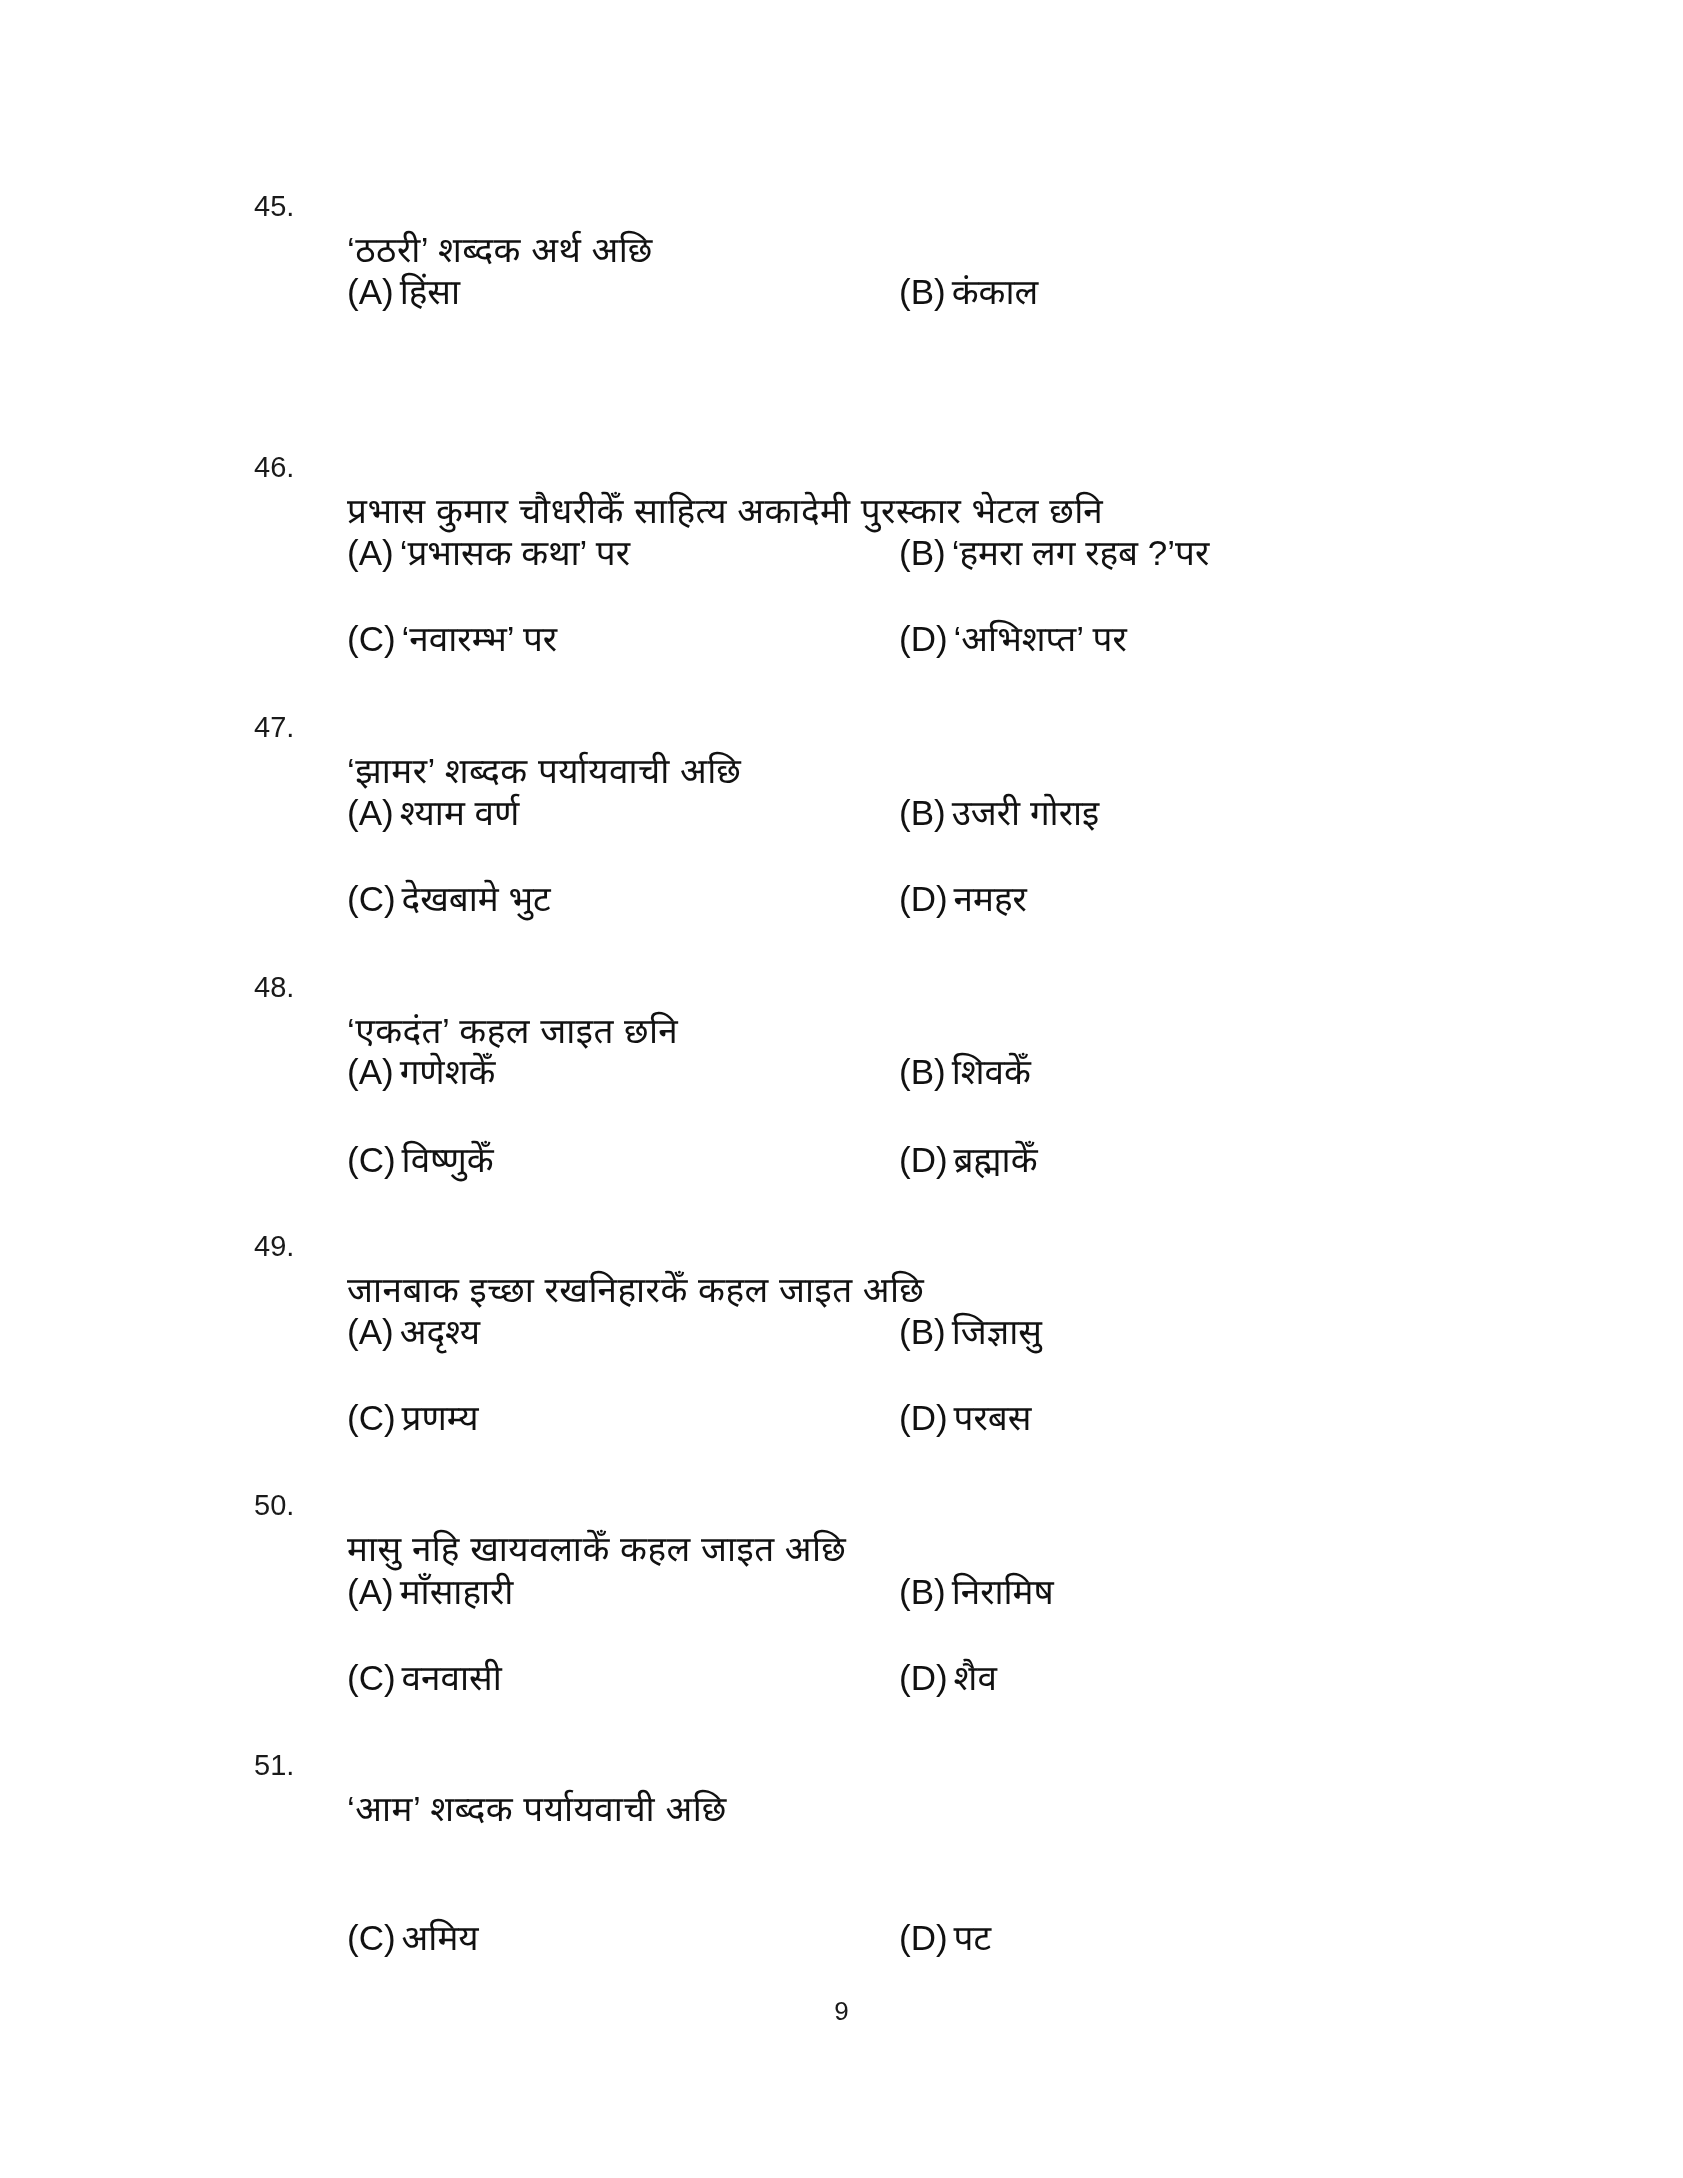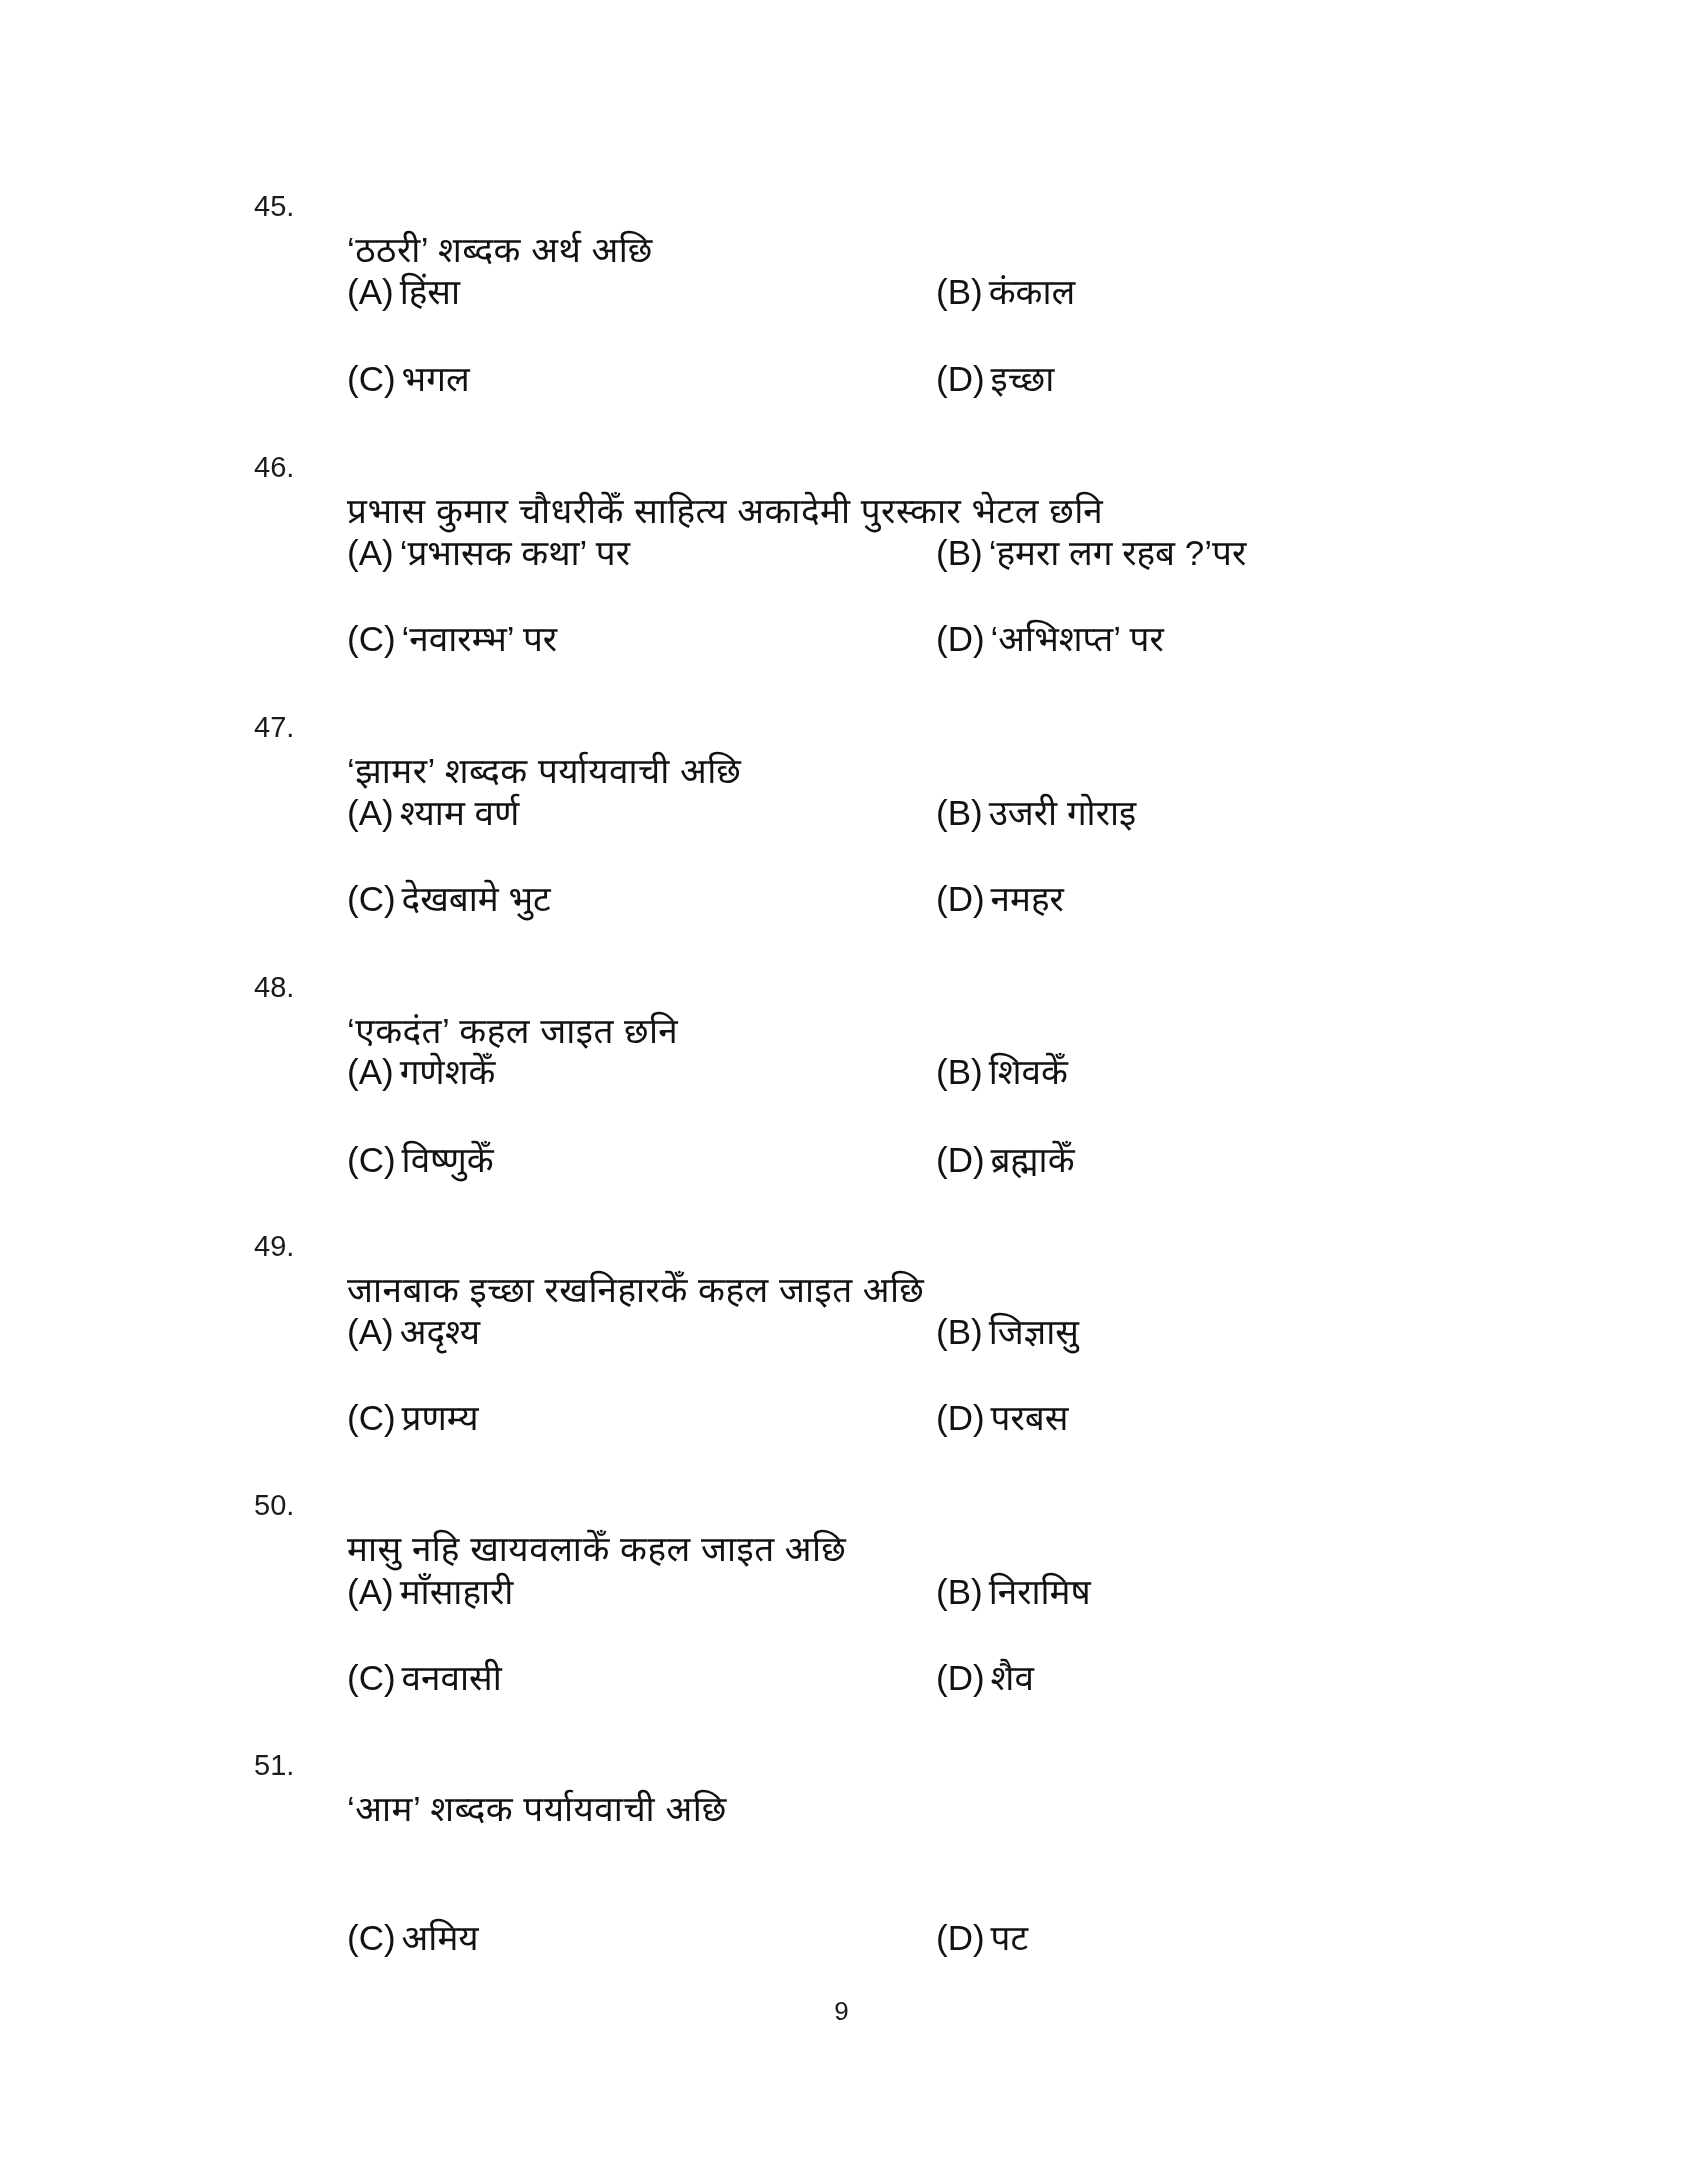--- a/index.html
+++ b/index.html
@@ -4,41 +4,37 @@
 <style>
   html, body { margin: 0; padding: 0; background: #ffffff; }
   body { width: 1683px; height: 2178px; position: relative; overflow: hidden;
          font-family: "Liberation Sans", "DejaVu Sans", sans-serif; color: #111111; }
   .page { position: absolute; left: 0; top: 0; width: 1683px; height: 1946px; padding-left: 48px; }
   .row { position: absolute; left: 0; width: 1683px; height: 50px; line-height: 50px; }
   .qnum { position: absolute; left: 254px; font-size: 29px; color: #1a1a1a; }
   .qtext { position: absolute; left: 347px; font-size: 35px; white-space: nowrap; letter-spacing: 0.5px; margin-top: 44px; }
   .opt { position: absolute; font-size: 35px; white-space: nowrap; }
   .opt.left { left: 347px; text-align: center; }
-  .opt.right { left: 936px; }
+  .opt.right { left: 899px; }
   .opt .lbl { margin-right: 6px; }
   .pagenum { position: absolute; top: 1996px; left: 0; width: 1683px; text-align: center;
              font-size: 26px; color: #1a1a1a; }
 </style>
 </head>
 <body>
 
 <div class="page">
 
   <div class="row" style="top:181px">
     <span class="qnum">45.</span>
     <span class="qtext">‘ठठरी’ शब्दक अर्थ अछि</span>
   </div>
   <div class="row" style="top:267px">
     <span class="opt left"><span class="lbl">(A)</span><span>हिंसा</span></span>
     <span class="opt right"><span class="lbl">(B)</span><span>कंकाल</span></span>
-  </div>
-  <div class="row" style="top:354px">
-    <span class="opt left"><span class="lbl">(C)</span><span>भगल</span></span>
-    <span class="opt right"><span class="lbl">(D)</span><span>इच्छा</span></span>
   </div>
 
   <div class="row" style="top:442px">
     <span class="qnum">46.</span>
     <span class="qtext">प्रभास कुमार चौधरीकेँ साहित्य अकादेमी पुरस्कार भेटल छनि</span>
   </div>
   <div class="row" style="top:528px">
     <span class="opt left"><span class="lbl">(A)</span><span>‘प्रभासक कथा’ पर</span></span>
     <span class="opt right"><span class="lbl">(B)</span><span>‘हमरा लग रहब ?’पर</span></span>
   </div>

